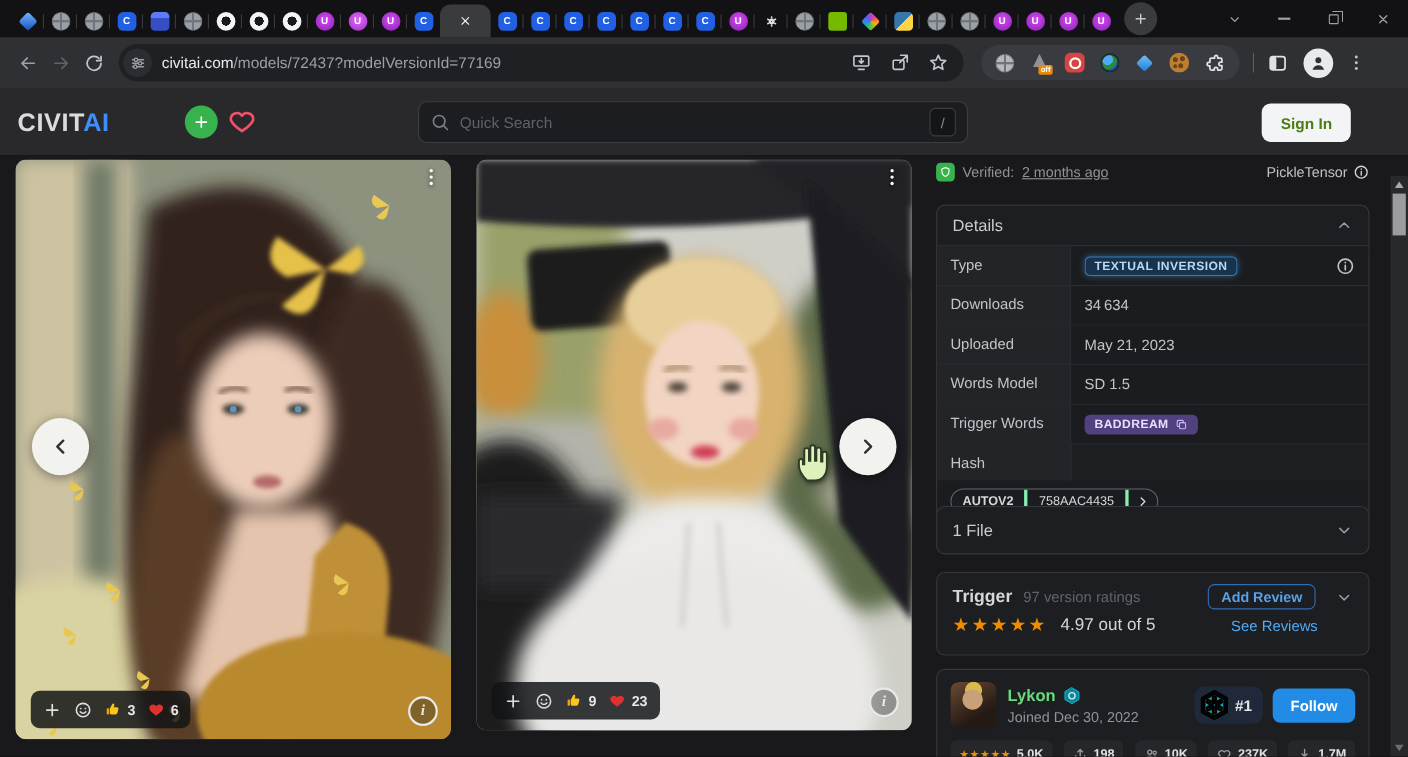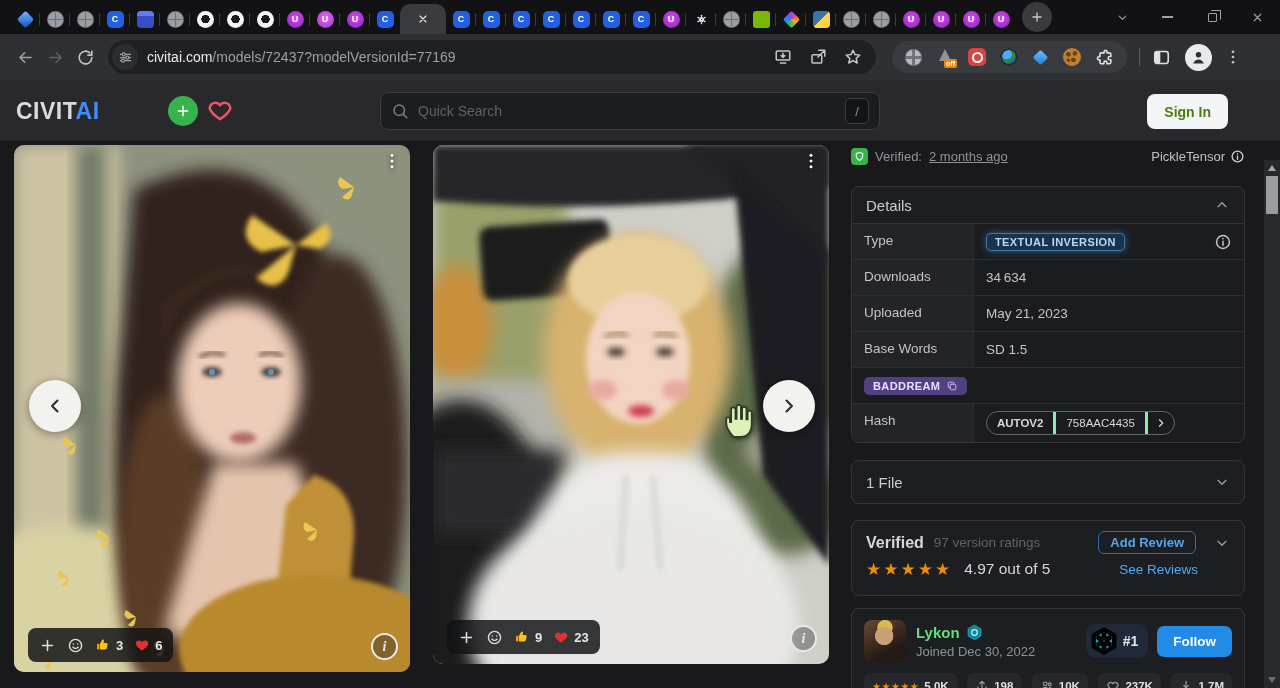--- a/index.html
+++ b/index.html
@@ -127,21 +127,21 @@
   .verified-time{text-decoration:underline;}
   .scan-name{margin-left:auto;color:#bfc1c6;display:flex;align-items:center;gap:5px;}
   .scan-name svg{width:15px;height:15px;color:#cfd1d5;}
 
   .panelbox{position:absolute;left:0;width:394px;border:1px solid #35373c;border-radius:8px;background:#1d1e21;}
   .details{top:44px;overflow:hidden;}
   .dheader{height:37px;display:flex;align-items:center;padding:0 14px;color:#caccd0;font-size:15px;font-weight:500;border-bottom:1px solid #33353a;}
   .dheader svg,.acc-chev svg{width:16px;height:16px;color:#9a9da3;}
   .dheader .acc-chev{margin-left:auto;display:flex;}
   .drow{display:flex;min-height:36px;border-bottom:1px solid #2c2e32;}
-  .drow:last-child{border-bottom:none;}
+  .drow:last-child{border-bottom:none;flex-direction:column;}
   .dlabel{width:122px;flex:none;background:#232428;padding:9px 12px;font-size:13.5px;color:#c3c4c8;border-right:1px solid #2c2e32;}
   .dval{flex:1;padding:7px 12px;font-size:13.5px;color:#c3c4c8;display:flex;align-items:center;background:#1b1c1f;}
   .badge-type{background:rgba(25,113,194,.28);box-shadow:inset 0 0 0 1px rgba(77,171,247,.6),0 0 7px rgba(77,171,247,.45);
               color:#b5d9f8;font-size:11px;font-weight:700;letter-spacing:.4px;padding:3px 9px;border-radius:5px;}
   .row-info{margin-left:auto;color:#c3c4c8;display:flex;}
   .row-info svg{width:18px;height:18px;}
   .badge-trigger{background:#514180;color:#e8e0ff;font-size:11px;font-weight:700;letter-spacing:.4px;padding:3px 9px;border-radius:5px;display:flex;align-items:center;gap:6px;}
   .badge-trigger svg{width:12px;height:12px;color:#c9b8f7;}
   .hash-pill{display:flex;align-items:center;border:1px solid #63666c;border-radius:13px;height:24px;overflow:hidden;font-size:11.5px;color:#d6d7da;}
   .hseg{padding:0 10px;display:flex;align-items:center;height:100%;}
@@ -728,26 +728,27 @@
                 <span>34 634</span>
               </div>
             </div>
             <div class="drow">
               <div class="dlabel">Uploaded</div>
               <div class="dval">
                 <span>May 21, 2023</span>
               </div>
             </div>
             <div class="drow">
-              <div class="dlabel">Base Words</div>
+              <div class="dlabel">Words Model</div>
               <div class="dval">
                 <span>SD 1.5</span>
               </div>
             </div>
             <div class="drow">
+              <div class="dlabel">Trigger Words</div>
               <div class="dval">
                 <span class="badge-trigger">
                   <span>BADDREAM</span>
                   <span style="display: flex;">
                     <svg viewBox="0 0 24 24" width="100%" height="100%" fill="none" stroke="currentColor" stroke-width="2" stroke-linecap="round" stroke-linejoin="round">
                       <rect x="8.5" y="8.5" width="11" height="11" rx="2"></rect>
                       <path d="M15.5 8.5V6.4a2 2 0 0 0-2-2H6.4a2 2 0 0 0-2 2v7.1a2 2 0 0 0 2 2h2.1"></path>
                     </svg>
                   </span>
                 </span>
@@ -776,21 +777,21 @@
             <span style="display:flex">
               <svg viewBox="0 0 24 24" width="100%" height="100%" fill="none" stroke="currentColor" stroke-width="2" stroke-linecap="round" stroke-linejoin="round">
                 <path d="M6 9.5l6 6 6-6"></path>
               </svg>
             </span>
           </span>
       </div>
 
       <div class="panelbox reviews">
         <div class="rev-line1">
-          <span class="rev-title">Verified</span>
+          <span class="rev-title">Trigger</span>
           <span class="rev-sub">97 version ratings</span>
           <span class="add-review">Add Review</span>
           <span class="acc-chev">
               <span style="display:flex">
                 <svg viewBox="0 0 24 24" width="100%" height="100%" fill="none" stroke="currentColor" stroke-width="2" stroke-linecap="round" stroke-linejoin="round">
                   <path d="M6 9.5l6 6 6-6"></path>
                 </svg>
               </span>
             </span>
         </div>

